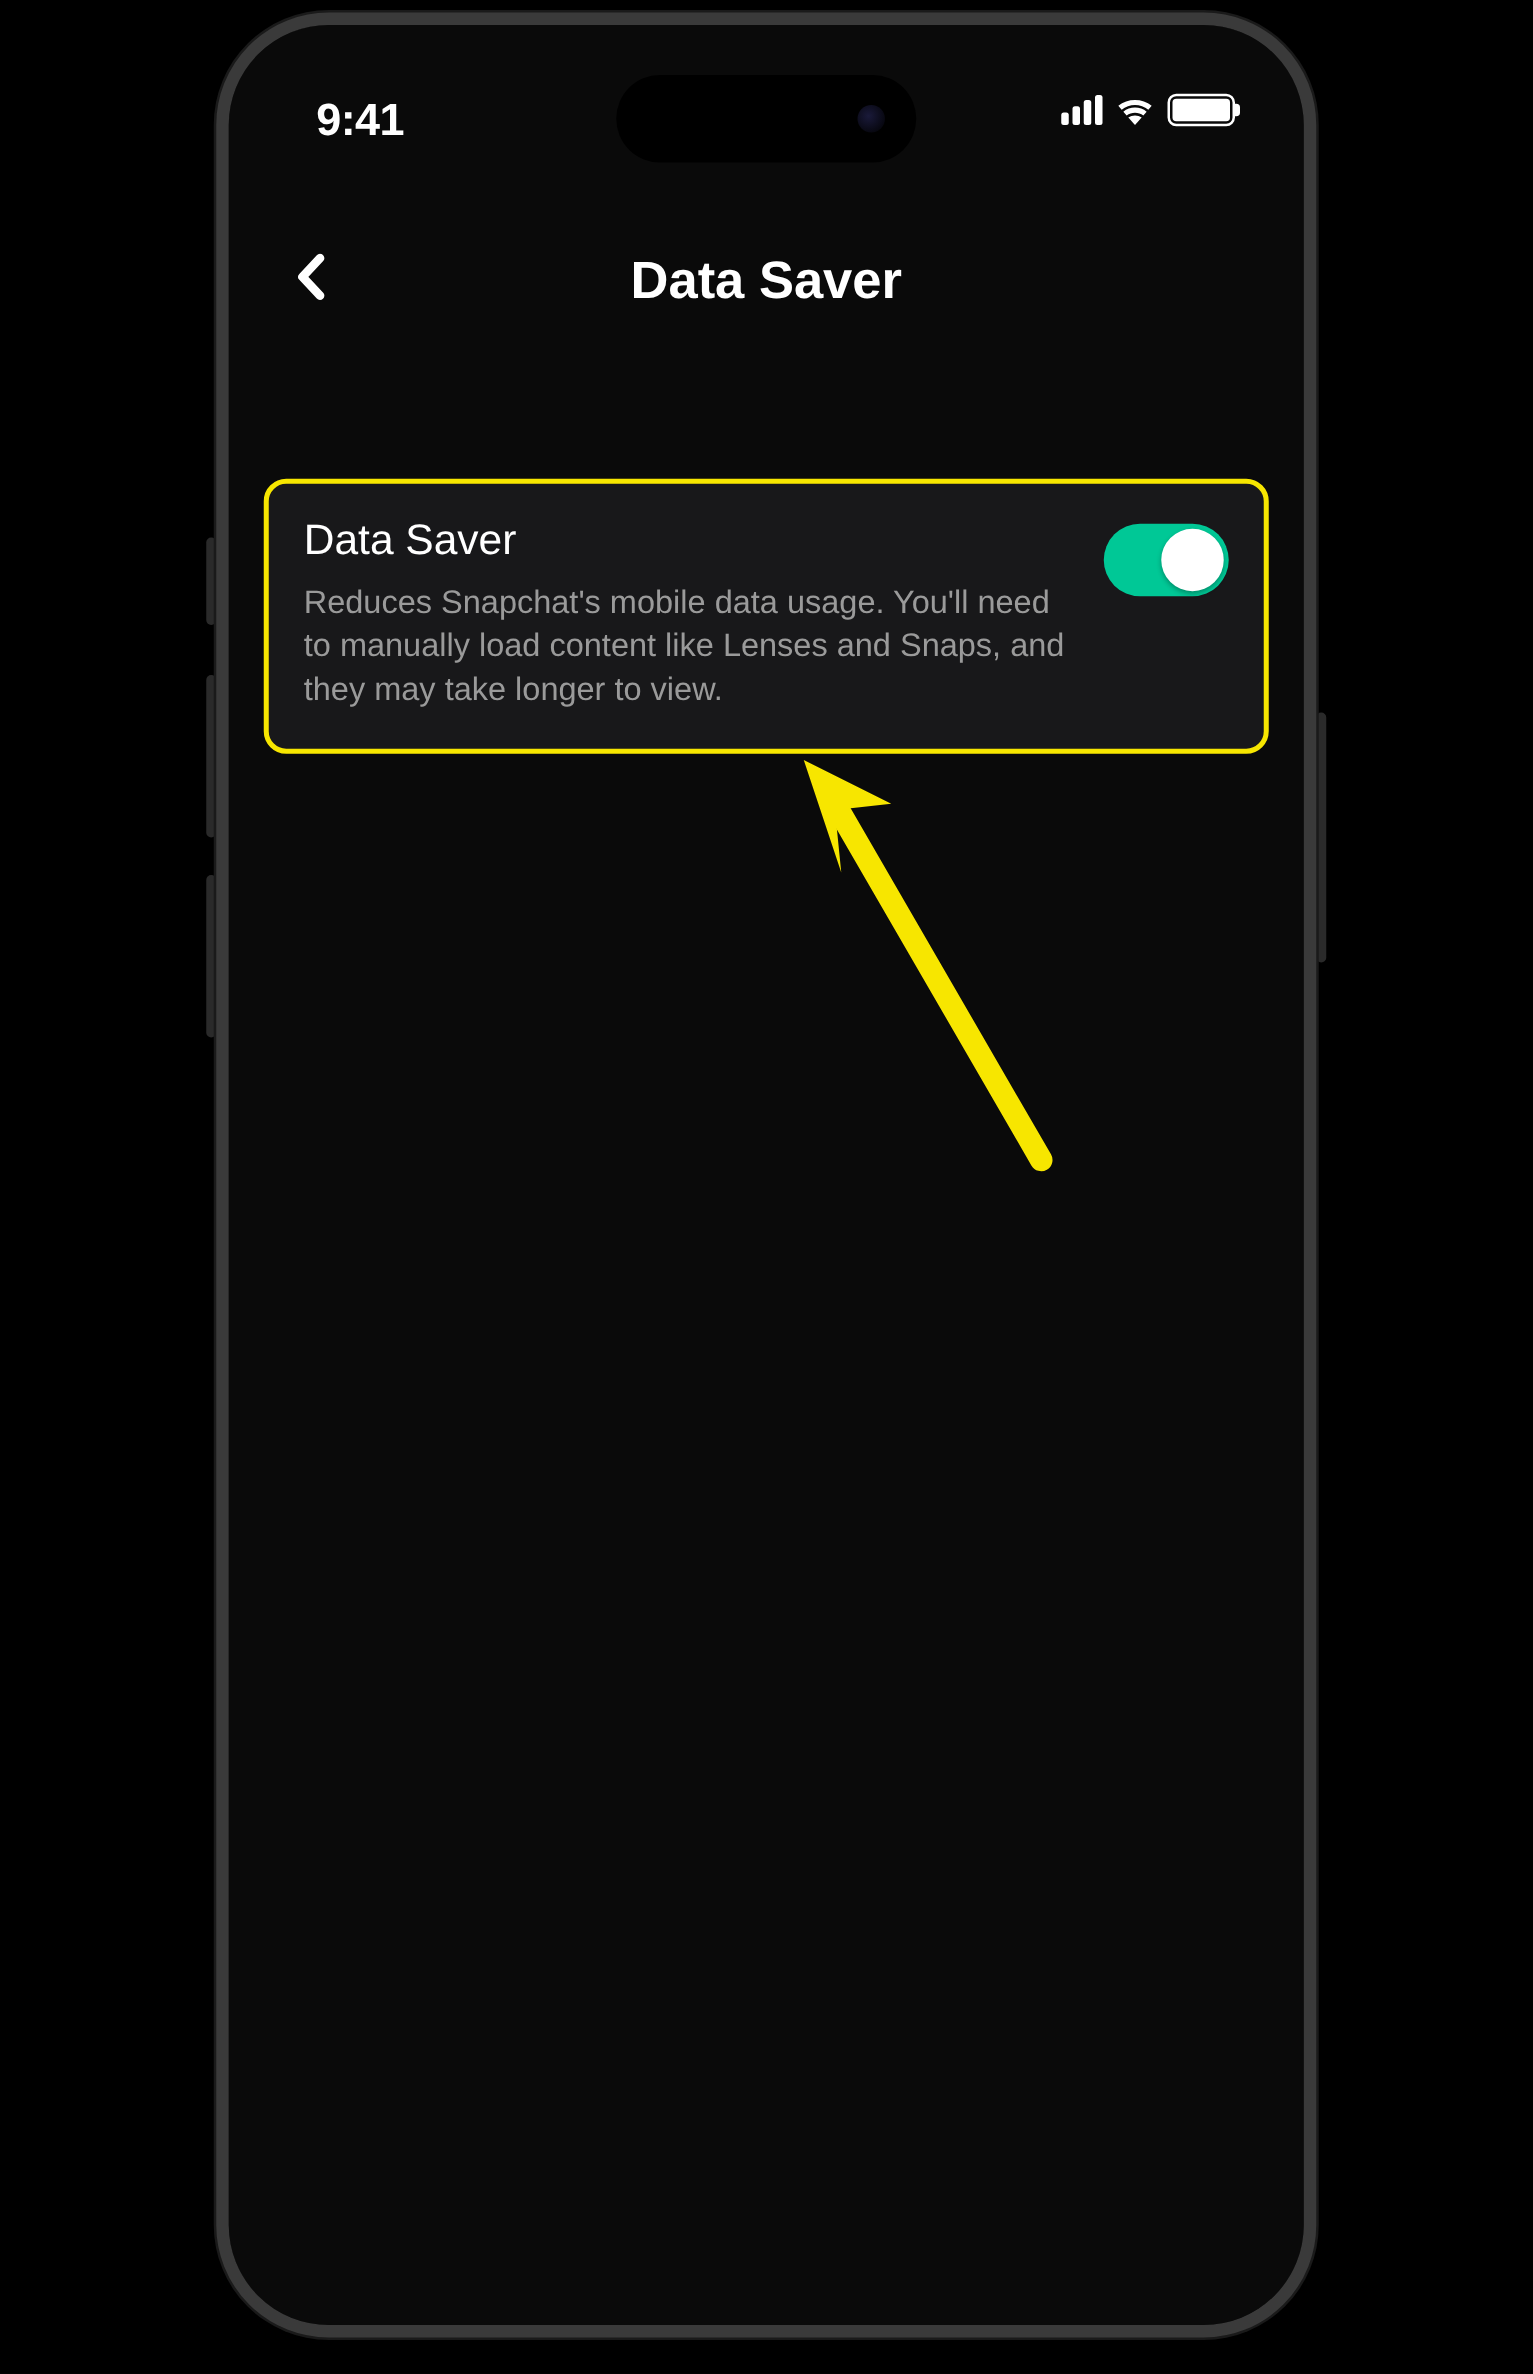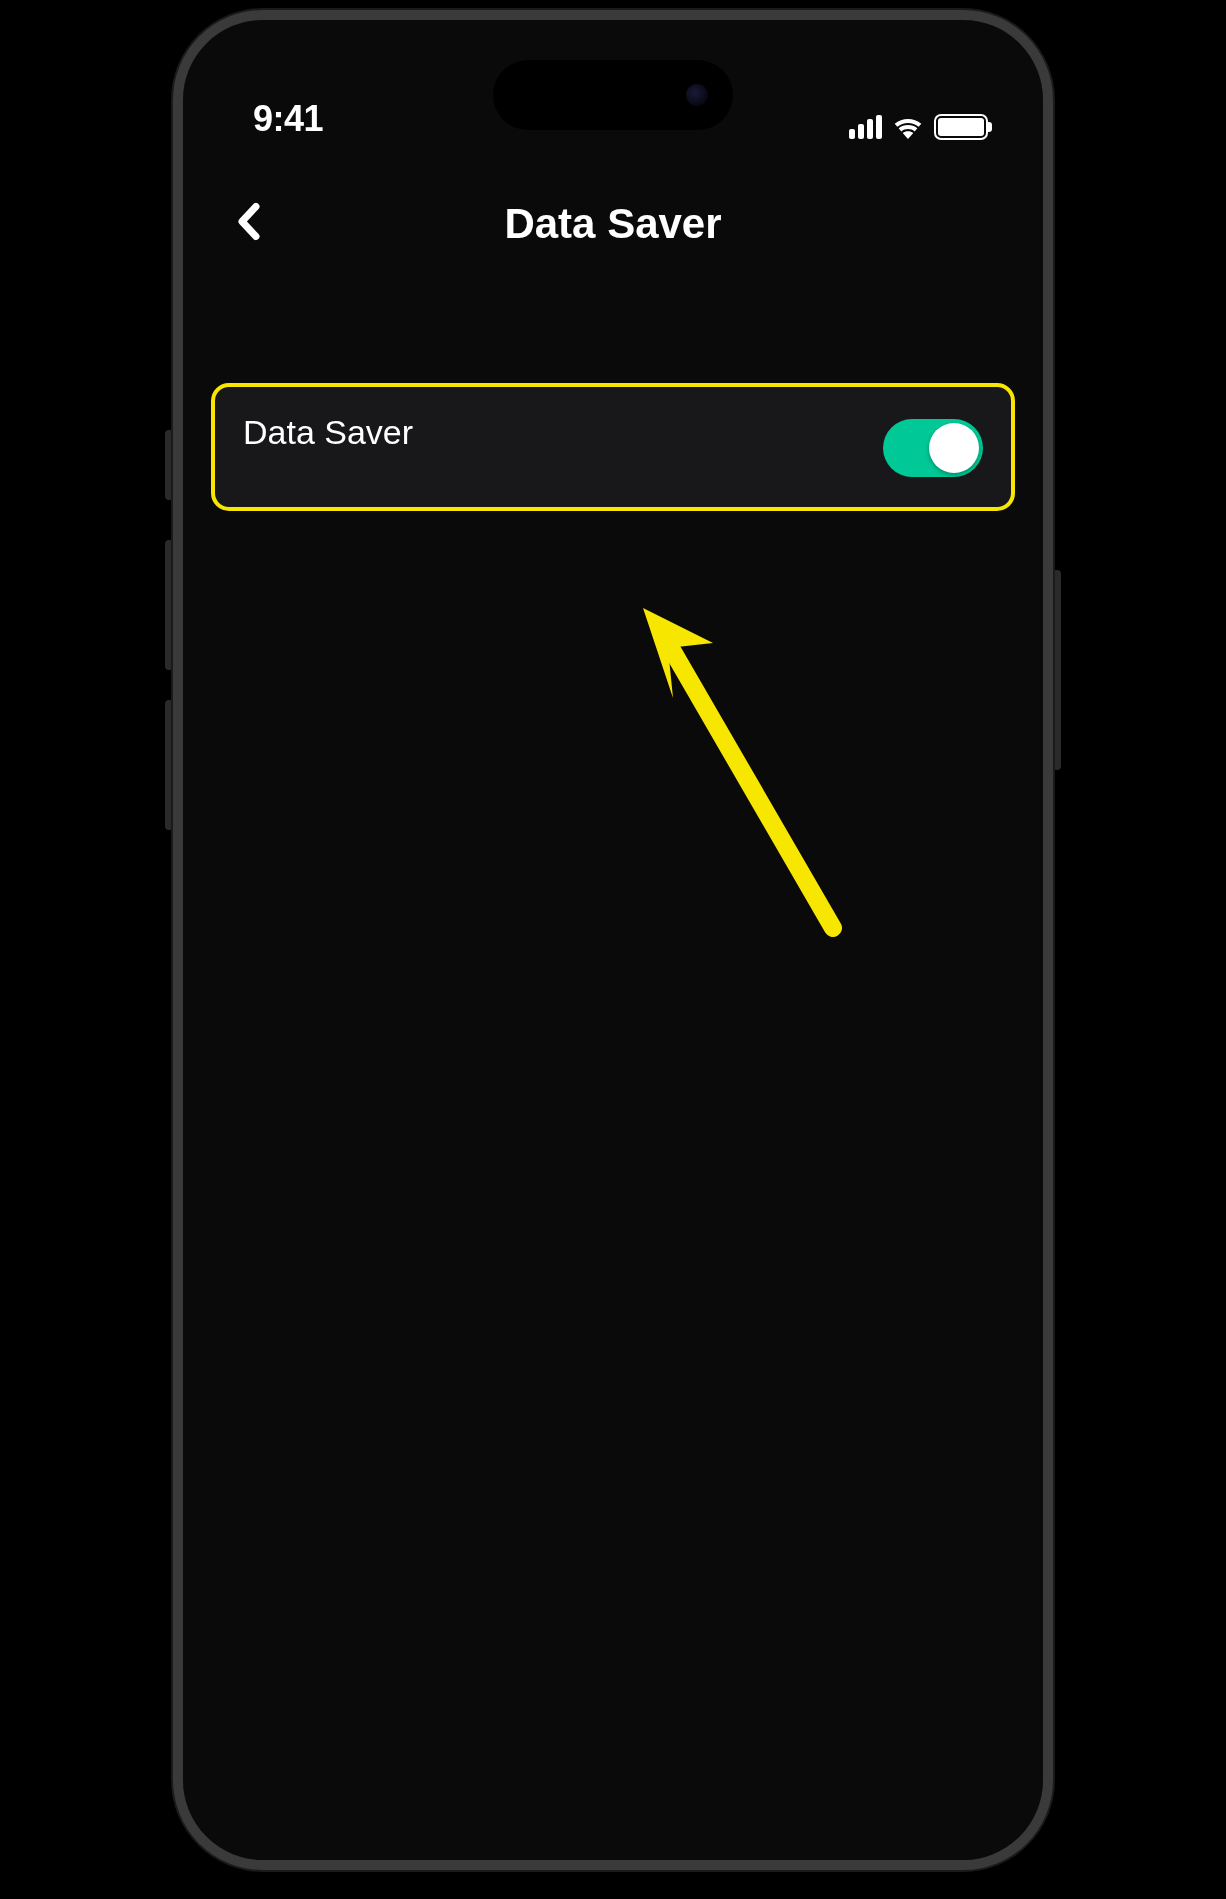--- a/index.html
+++ b/index.html
@@ -88,21 +88,21 @@
     .camera-dot {
       width: 22px;
       height: 22px;
       background: radial-gradient(circle at 40% 40%, #1a1a3a, #000);
       border-radius: 50%;
     }
     
     .status-bar {
       display: flex;
       justify-content: space-between;
-      align-items: flex-end;
+      align-items: flex-start;
       padding: 55px 55px 0 70px;
       height: 120px;
       color: #fff;
     }
     
     .status-time {
       font-size: 36px;
       font-weight: 600;
       letter-spacing: -0.5px;
     }
@@ -292,20 +292,21 @@
             <path d="M20 4 L6 19 L20 34" stroke="#fff" stroke-width="7" fill="none" stroke-linecap="round" stroke-linejoin="round"></path>
           </svg>
         </div>
         <div class="page-title">Data Saver</div>
       </div>
 
       <div class="content">
         <div class="setting-card">
           <div class="setting-text">
             <div class="setting-title">Data Saver</div>
+            <div class="setting-description">Reduces Snapchat's mobile data usage. You'll need to manually load content like Lenses and Snaps, and they may take longer to view.</div>
           </div>
           <div class="toggle">
             <div class="toggle-knob"></div>
           </div>
         </div>
 
         <svg class="annotation-arrow" width="260" height="400">
           <defs>
             <marker id="arrowhead" markerWidth="12" markerHeight="12" refX="3" refY="6" orient="auto">
               <path d="M0,0 L12,6 L0,12 L3,6 Z" fill="#f7e600"></path>

